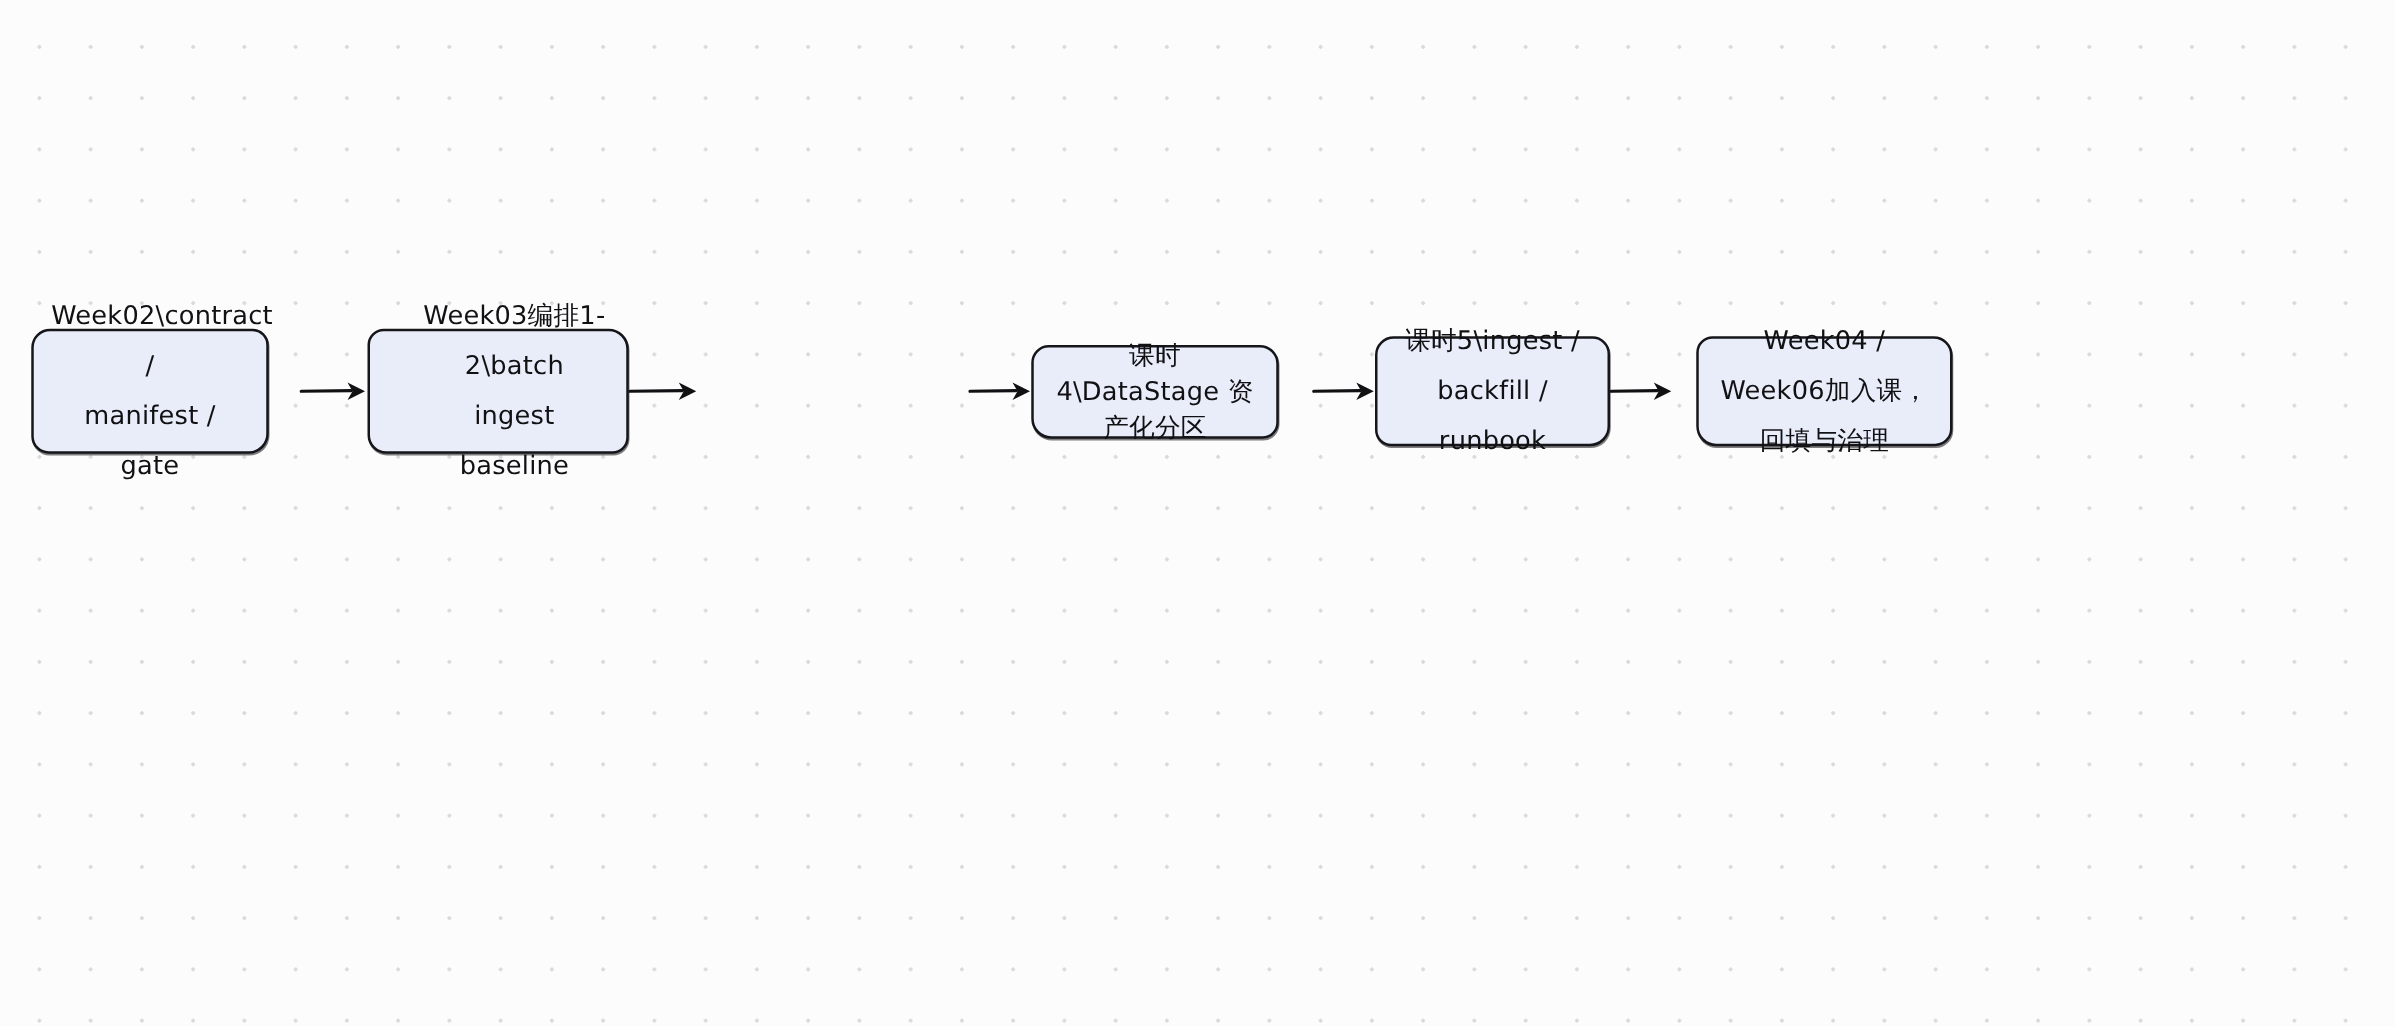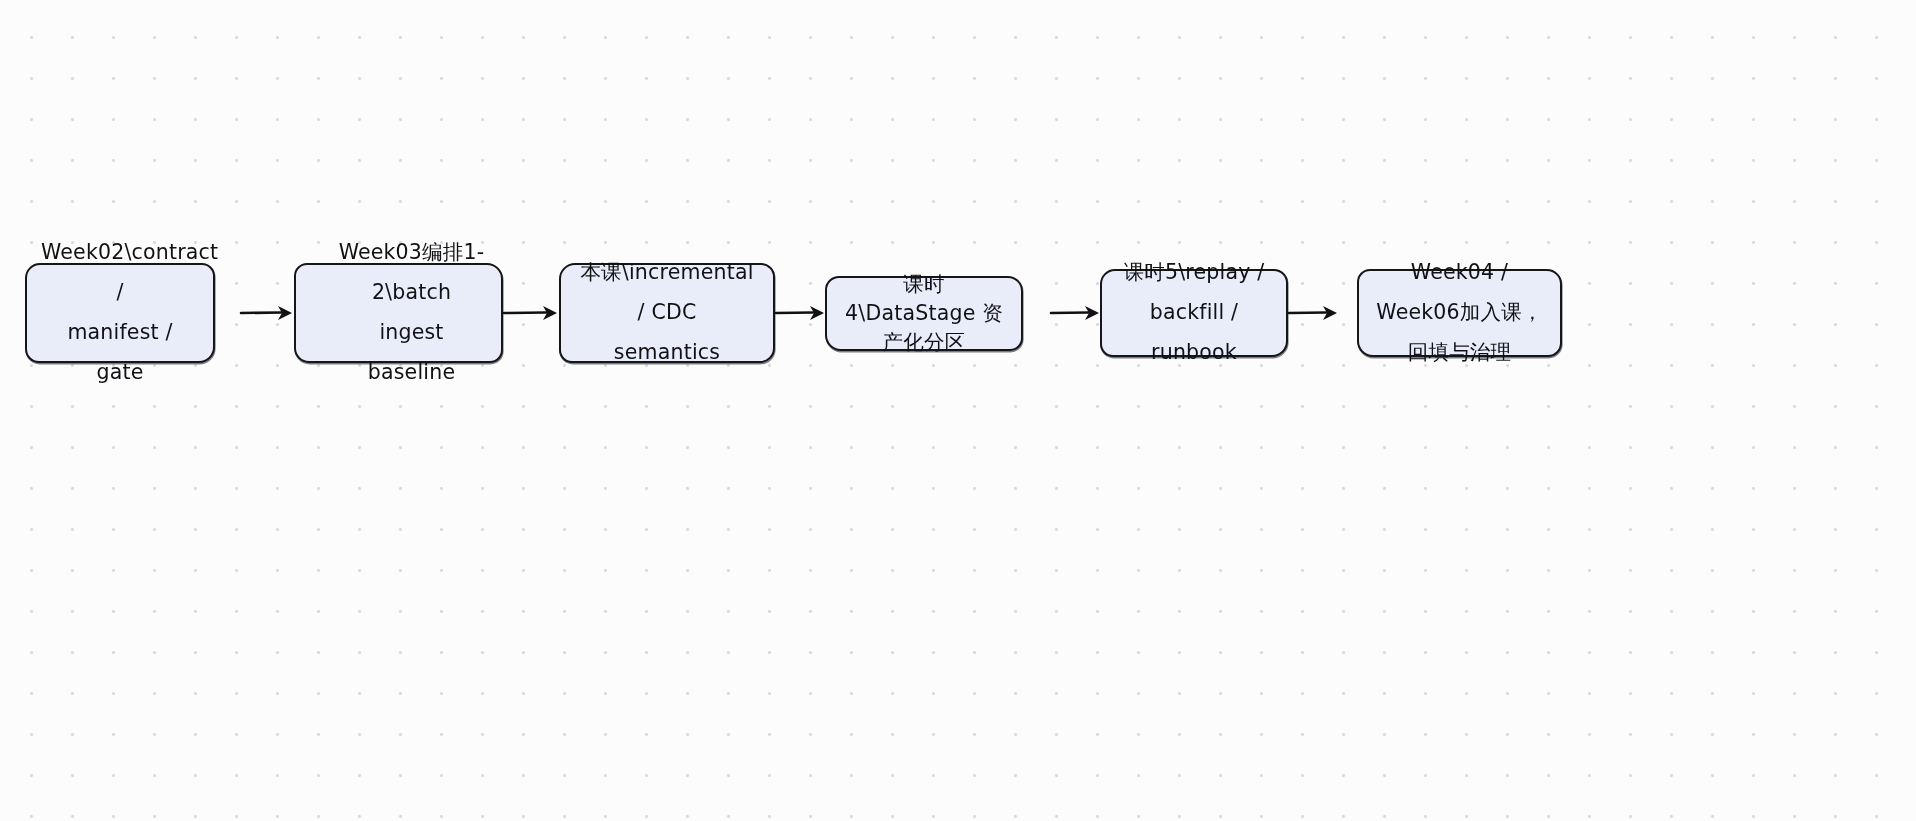--- a/index.html
+++ b/index.html
@@ -98,45 +98,41 @@
 ingest baseline</span>
     </div>
 
     <div class="arrow" style="left:503px; top:302px; width:57px;">
       <svg width="57" height="22" viewBox="0 0 57 22">
         <path d="M1,11 L43,10.5" stroke="#111114" stroke-width="2.6" fill="none" stroke-linecap="round"></path>
         <path d="M40,4 L54,11 L40,18 L44,11 Z" fill="#111114"></path>
       </svg>
     </div>
 
-    <div class="node" id="n3" style="left:559px; top:263px; width:216px; height:100px;">
-      <span class="label">本课\incremental / CDC
-semantics</span>
-    </div>
 
     <div class="arrow" style="left:775px; top:302px; width:52px;">
       <svg width="52" height="22" viewBox="0 0 52 22">
         <path d="M1,11 L38,10.5" stroke="#111114" stroke-width="2.6" fill="none" stroke-linecap="round"></path>
         <path d="M35,4 L49,11 L35,18 L39,11 Z" fill="#111114"></path>
       </svg>
     </div>
 
     <div class="node" id="n4" style="left:825px; top:276px; width:198px; height:75px; line-height:1.4;">
       <span class="label">课时4\DataStage 资产化分区</span>
     </div>
 
     <div class="arrow" style="left:1050px; top:302px; width:52px;">
       <svg width="52" height="22" viewBox="0 0 52 22">
         <path d="M1,11 L38,10.5" stroke="#111114" stroke-width="2.6" fill="none" stroke-linecap="round"></path>
         <path d="M35,4 L49,11 L35,18 L39,11 Z" fill="#111114"></path>
       </svg>
     </div>
 
     <div class="node" id="n5" style="left:1100px; top:269px; width:188px; height:88px;">
-      <span class="label">课时5\replay / backfill /
+      <span class="label">课时5\ingest / backfill /
 runbook</span>
     </div>
 
     <div class="arrow" style="left:1288px; top:302px; width:52px;">
       <svg width="52" height="22" viewBox="0 0 52 22">
         <path d="M1,11 L38,10.5" stroke="#111114" stroke-width="2.6" fill="none" stroke-linecap="round"></path>
         <path d="M35,4 L49,11 L35,18 L39,11 Z" fill="#111114"></path>
       </svg>
     </div>
 

